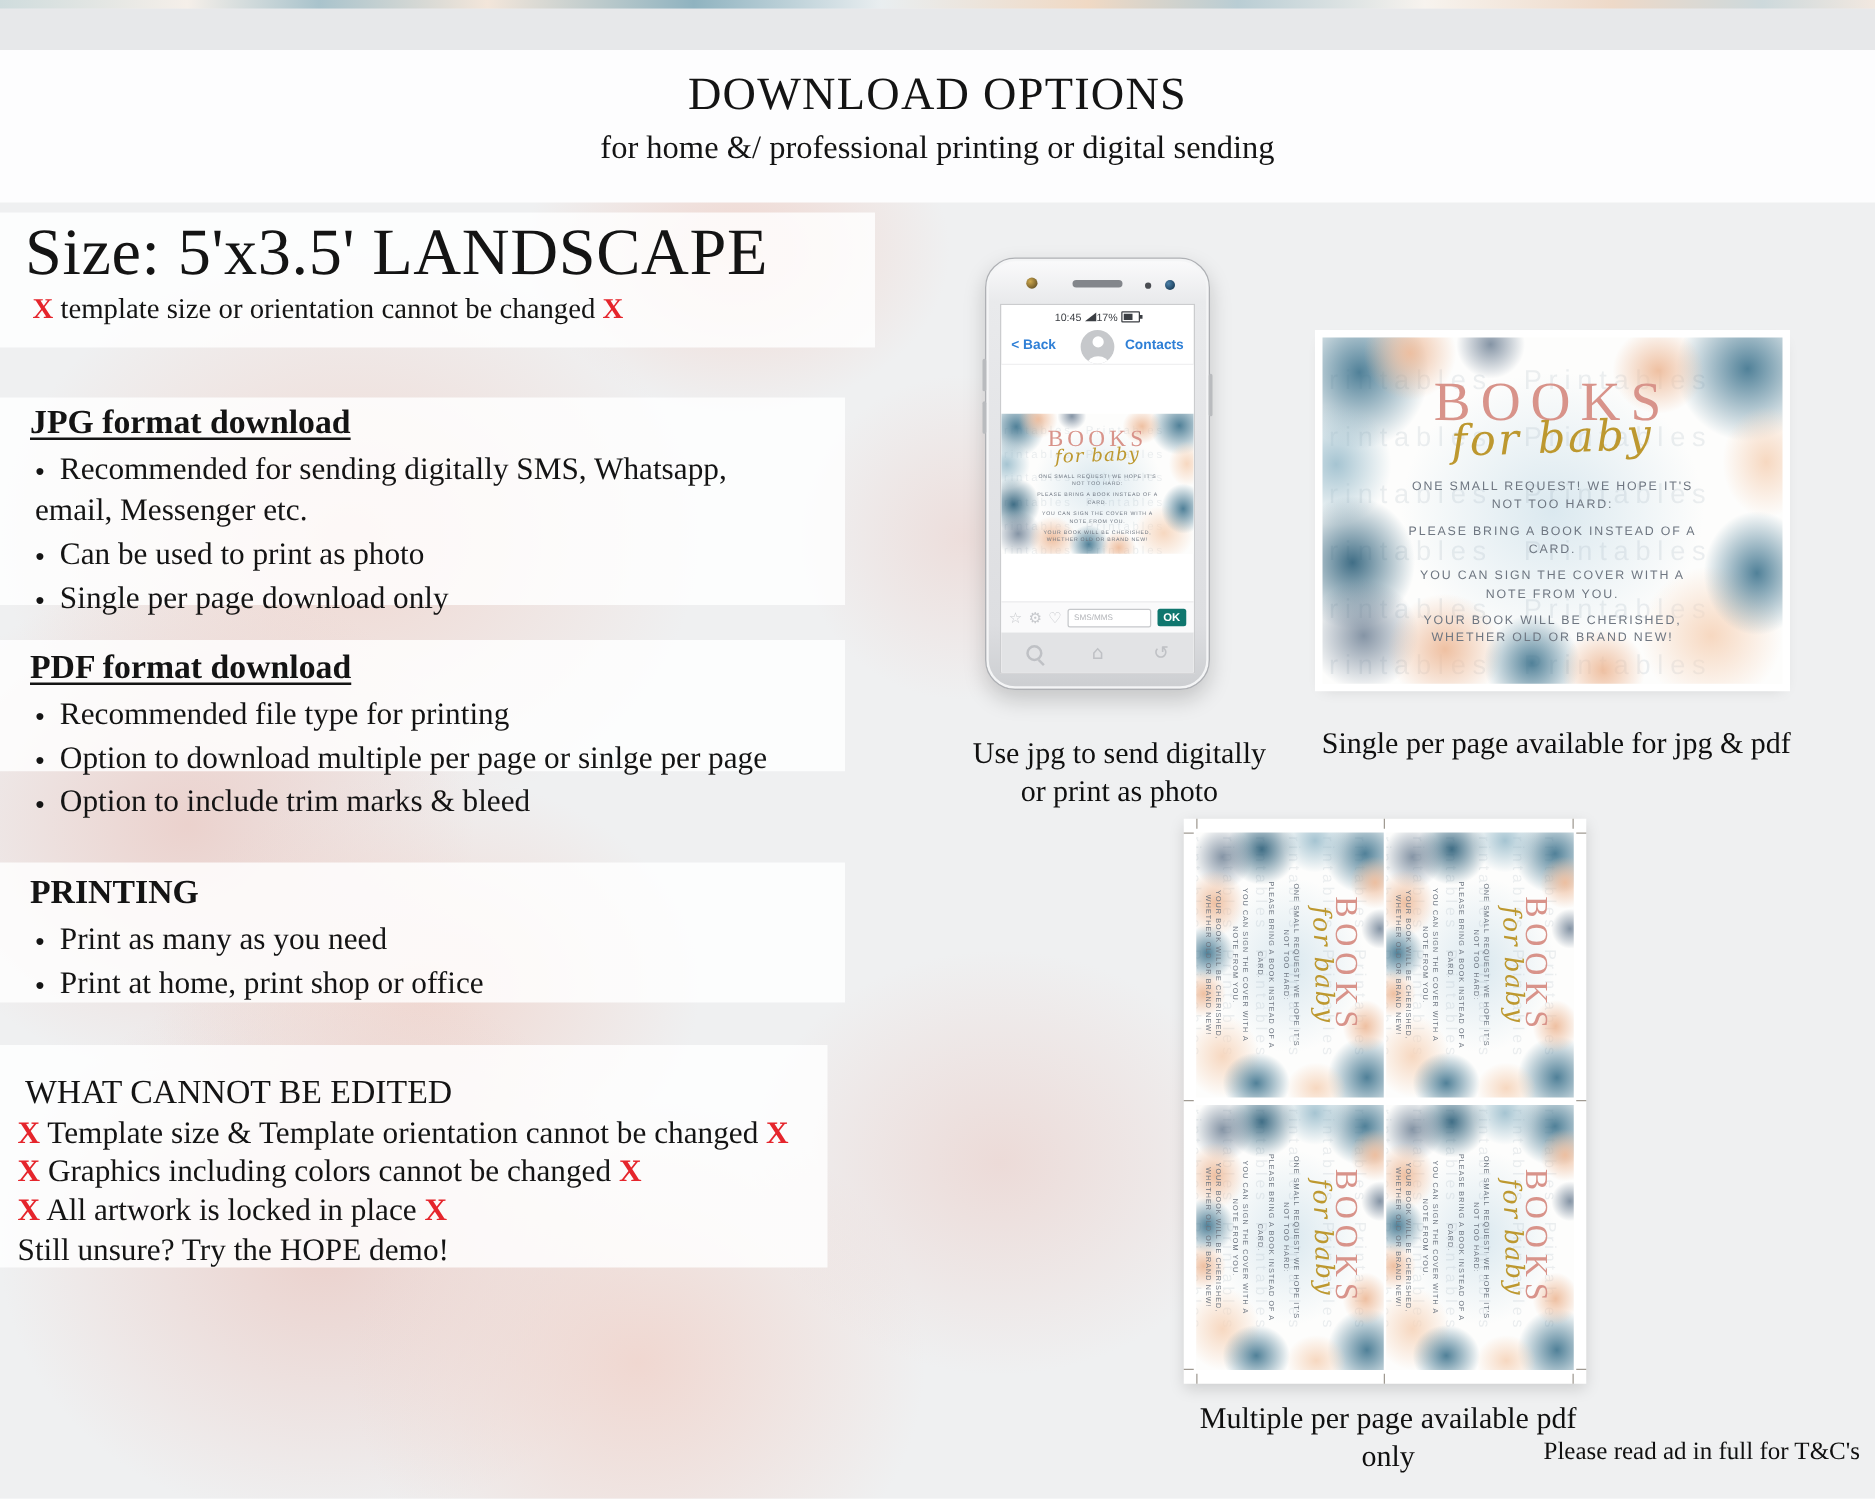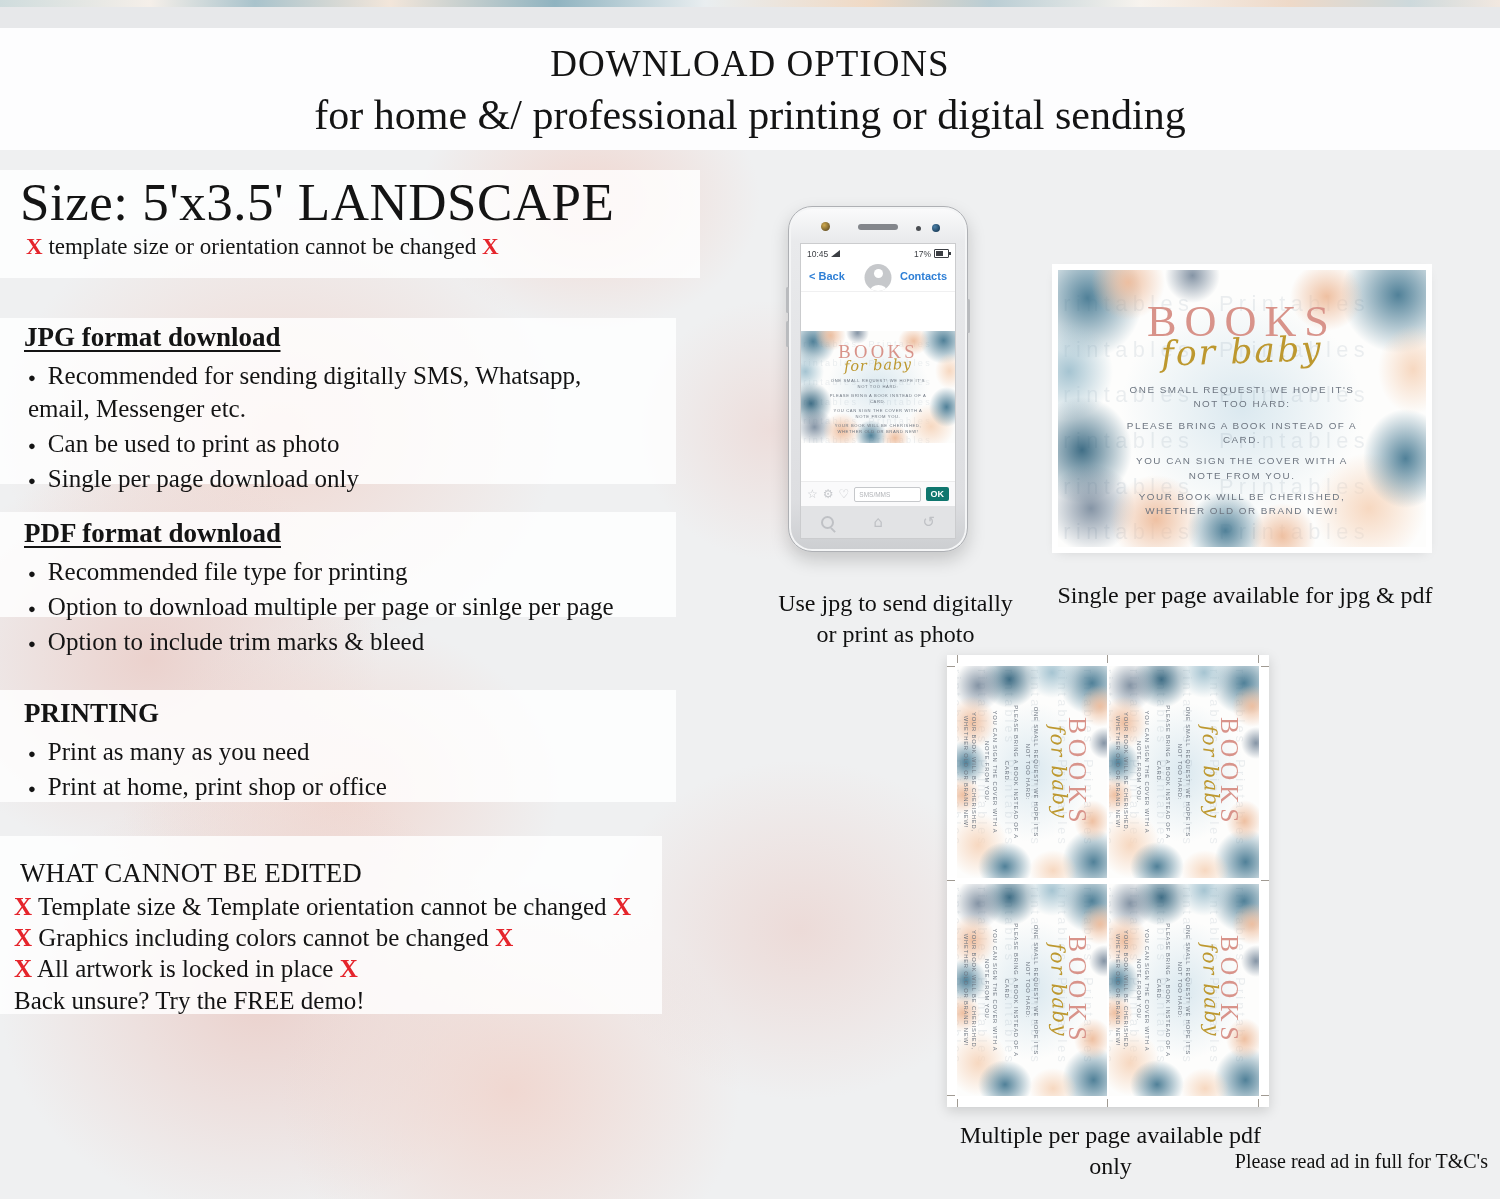--- a/index.html
+++ b/index.html
@@ -18,23 +18,23 @@
   .bg4 { left:120px; top:620px; width:440px; height:340px; }
   .bg5 { left:0px;   top:780px; width:520px; height:440px; }
   .bg6 { left:280px; top:880px; width:460px; height:420px; }
   .bg7 { left:600px; top:760px; width:400px; height:340px; opacity:.7; }
   .bg8 { left:640px; top:300px; width:260px; height:260px; opacity:.6; }
 
   
   .top-sliver { position:absolute; left:0; top:0; width:100%; height:7px;
     background:linear-gradient(90deg,#cfdcdd 0%,#f5efe9 10%,#a9c3cc 17%,#f3e6da 26%,#8fb3c0 37%,#e9eef0 47%,#f0d9c4 58%,#b9cdd4 66%,#f7f3ee 76%,#eed9c8 86%,#cdd9dc 94%,#f2e8e0 100%); }
   .gray-band { position:absolute; left:0; top:7px; width:100%; height:33px; background:#e7e8ea; }
-  .title-band { position:absolute; left:0; top:28px; width:100%; height:122px; background:#fdfdfe; text-align:center; }
+  .title-band { position:absolute; left:0; top:40px; width:100%; height:122px; background:#fdfdfe; text-align:center; }
   .main-title { margin:14px 0 0 0; font-size:37px; font-weight:normal; letter-spacing:1px; }
-  .sub-title  { margin:6px 0 0 0; font-size:42px; font-weight:normal; }
+  .sub-title  { margin:6px 0 0 0; font-size:26px; font-weight:normal; }
 
   
   .band { position:absolute; left:0; background:rgba(255,255,255,0.82); box-sizing:border-box; }
   .size-band   { top:170px; width:700px; height:108px; padding:2px 0 0 20px; }
   .size-head   { font-size:53px; margin:0; font-weight:normal; letter-spacing:0.5px; }
   .size-note   { font-size:23px; margin:2px 0 0 6px; }
   .xmark { color:#e5252c; font-weight:bold; }
   .jpg-band    { top:318px; width:676px; height:166px; padding:4px 0 0 24px; }
   .pdf-band    { top:512px; width:676px; height:105px; padding:6px 0 0 24px; }
   .print-band  { top:690px; width:676px; height:112px; padding:8px 0 0 24px; }
@@ -109,21 +109,21 @@
   .sb-r1 { right:-3px; top:92px; width:3px; height:34px; }
   .cam { position:absolute; top:15px; left:32px; width:9px; height:9px; border-radius:50%;
     background:radial-gradient(circle at 35% 35%, #cfa94e, #4c3c1c); }
   .speaker { position:absolute; top:17px; left:50%; transform:translateX(-50%);
     width:40px; height:6px; border-radius:3px; background:#83868b; }
   .pdot1 { position:absolute; top:19px; right:46px; width:5px; height:5px; border-radius:50%; background:#4a4d52; }
   .pdot2 { position:absolute; top:17px; right:27px; width:8px; height:8px; border-radius:50%;
     background:radial-gradient(circle at 35% 35%, #4b80a8, #0d2b44); }
   .screen { position:absolute; left:11px; right:11px; top:36px; bottom:12px; background:#fff;
     border:1px solid #cbccce; display:flex; flex-direction:column; overflow:hidden; }
-  .statusrow { height:15px; display:flex; justify-content:space-between; align-items:center;
+  .statusrow { height:15px; display:flex; justify-content:center; align-items:center;
     padding:2px 6px 0 6px; font-family:"Liberation Sans", sans-serif; font-size:8.5px; color:#3b3e43; }
   .status-left, .status-right { display:flex; align-items:center; gap:3px; }
   .signal { width:0; height:0; border-left:9px solid transparent; border-bottom:7px solid #3b3e43; }
   .batt { position:relative; width:13px; height:7px; border:1px solid #3b3e43; border-radius:1px; }
   .batt::before { content:""; position:absolute; left:1px; top:1px; bottom:1px; width:7px; background:#3b3e43; }
   .batt::after { content:""; position:absolute; right:-3px; top:2px; width:2px; height:3px; background:#3b3e43; }
   .contactrow { height:30px; position:relative; display:flex; align-items:center;
     justify-content:space-between; padding:0 8px; border-bottom:1px solid #f0f0f1; }
   .bluelink { color:#2e7fd6; font-family:"Liberation Sans", sans-serif; font-size:11px; font-weight:bold; }
   .avatar { position:absolute; left:50%; top:3px; transform:translateX(-50%); width:27px; height:27px;
@@ -213,21 +213,21 @@
       <li>Print as many as you need</li>
       <li>Print at home, print shop or office</li>
     </ul>
   </div>
 
   <div class="band cannot-band">
     <h3 class="cannot-head">WHAT CANNOT BE EDITED</h3>
     <p class="xline"><span class="xmark">X</span> <span>Template size &amp; Template orientation cannot be changed</span> <span class="xmark">X</span></p>
     <p class="xline"><span class="xmark">X</span> <span>Graphics including colors cannot be changed</span> <span class="xmark">X</span></p>
     <p class="xline"><span class="xmark">X</span> <span>All artwork is locked in place</span> <span class="xmark">X</span></p>
-    <p class="xline cannot-foot">Back unsure? Try the FREE demo!</p>
+    <p class="xline cannot-foot">Still unsure? Try the HOPE demo!</p>
   </div>
 
   <div class="phone">
     <div class="sidebtn sb-l1"></div>
     <div class="sidebtn sb-l2"></div>
     <div class="sidebtn sb-r1"></div>
     <div class="cam"></div>
     <div class="speaker"></div>
     <div class="pdot1"></div>
     <div class="pdot2"></div>

